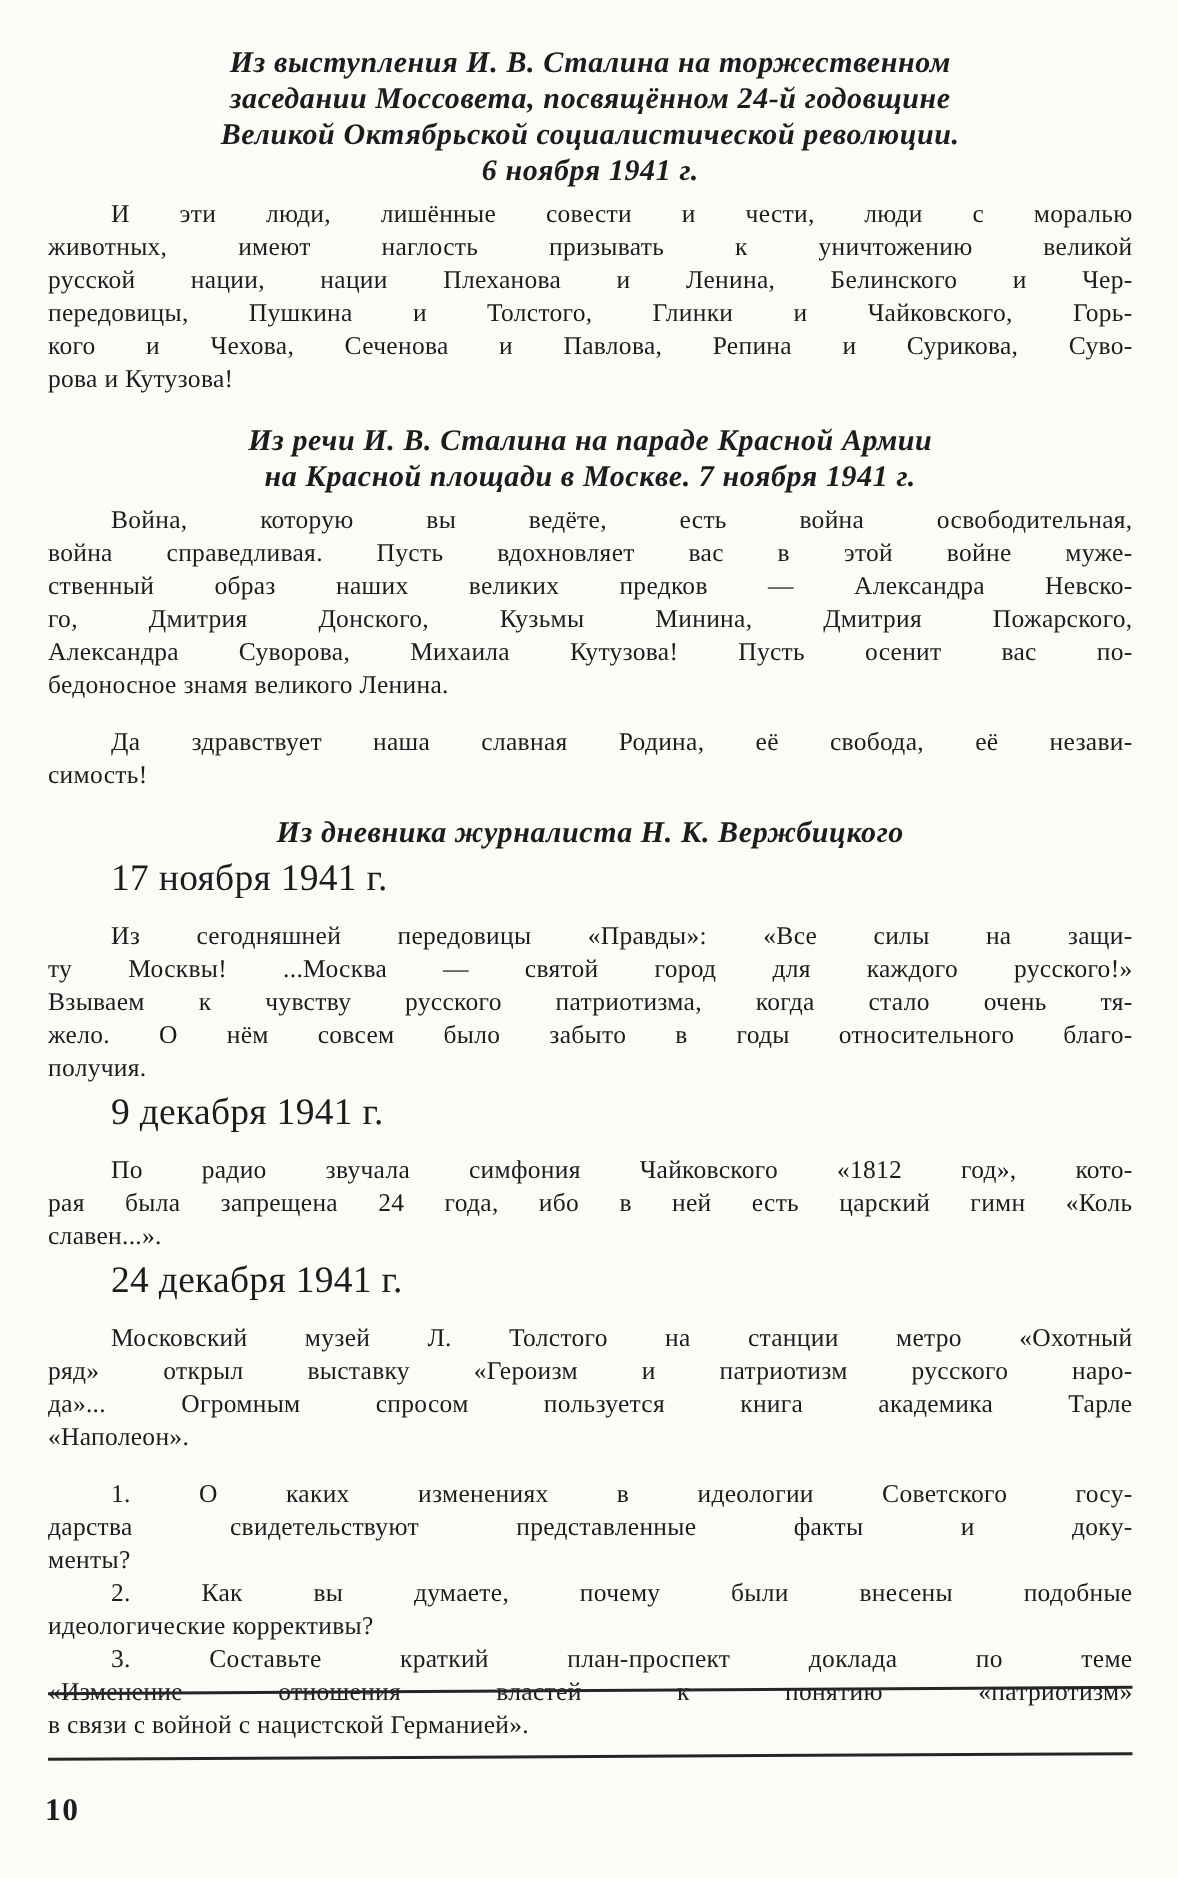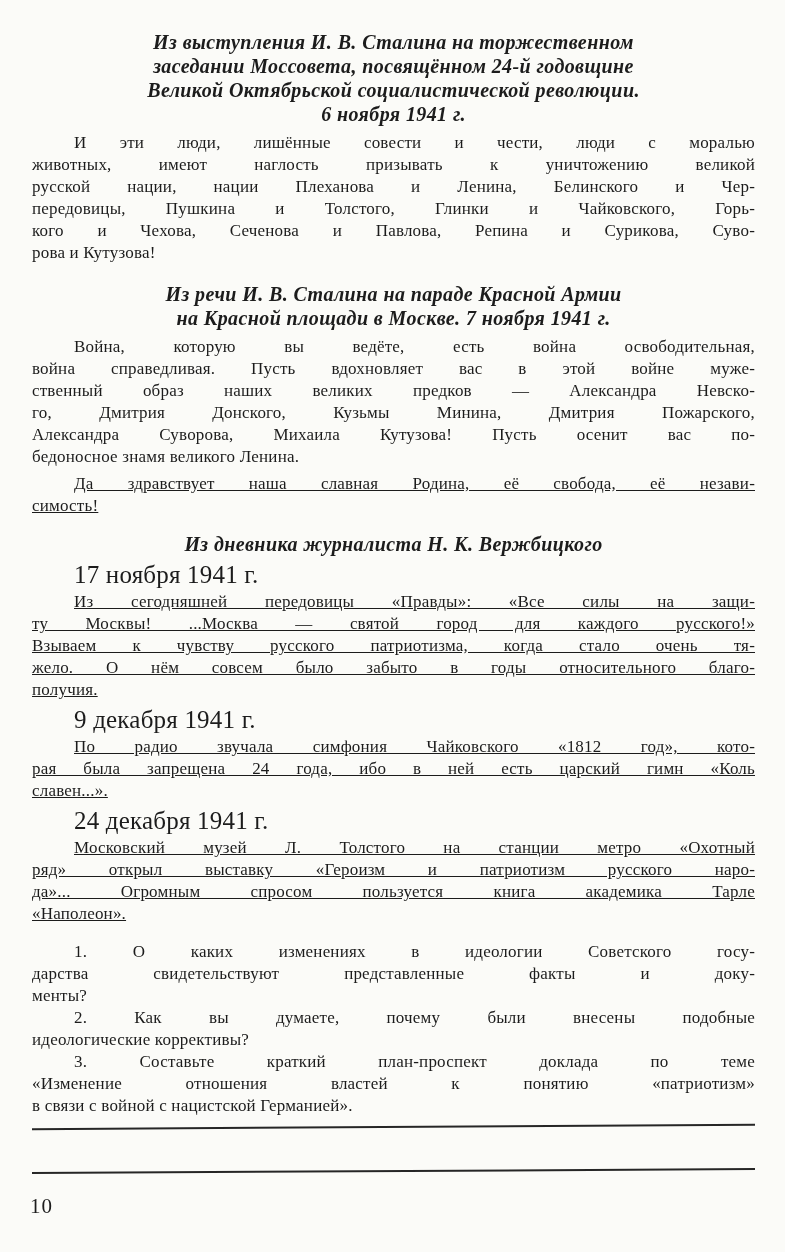--- a/index.html
+++ b/index.html
@@ -32,21 +32,21 @@
     text-indent: 0;
   }
   .h2 { margin-top: 18px; }
   .h3 { margin-top: 15px; }
   .para {
     font-size: 17px;
     line-height: 22px;
     margin-top: 6px;
     letter-spacing: 0.2px;
   }
-  .para.cont { margin-top: 5px; text-decoration: underline; }
+  .para.cont { margin-top: 16px; }
   .line {
     text-align: justify;
     text-align-last: justify;
     text-justify: inter-word;
   }
   .line.first { text-indent: 42px; }
   .line.last { text-align-last: left; }
   .date {
     font-size: 25px;
     line-height: 22px;
@@ -63,21 +63,21 @@
     height: 2px;
     background: #262626;
   }
   .rule1 { top: 1126px; transform: rotate(-0.35deg); }
   .rule2 { top: 1170px; transform: rotate(-0.3deg); }
   .page-number {
     position: absolute;
     left: 30px;
     top: 1194px;
     font-size: 21px;
-    font-weight: normal;
+    font-weight: bold;
     letter-spacing: 1px;
   }
 </style>
 </head>
 <body>
 
 <div class="page">
 
   <div class="heading h1">
       <div class="line first">Из выступления И. В. Сталина на торжественном</div>

